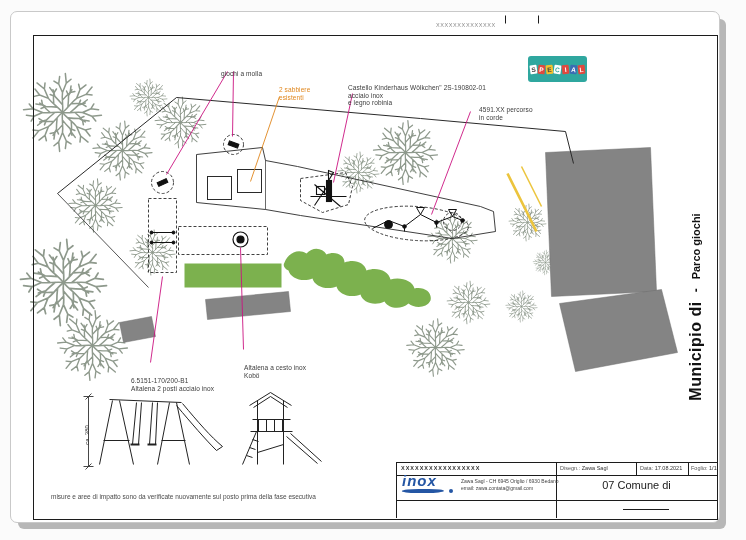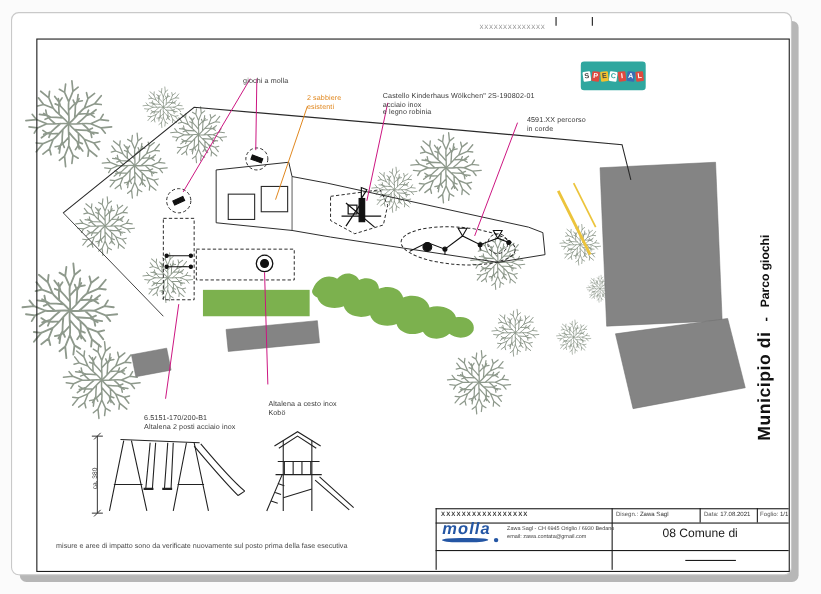--- a/index.html
+++ b/index.html
@@ -278,25 +278,25 @@
       <div class="tb-cell" style="left:629px;top:453px;">
         <b>Data:</b>
         <span>17.08.2021</span>
       </div>
       <div class="tb-cell" style="left:680px;top:453px;">
         <b>Foglio:</b>
         <span>1/1</span>
       </div>
 
       <div id="zawa">
-        <div class="zt">molla</div>
+        <div class="zt">inox</div>
         <div class="swoosh"></div>
         <div class="dot"></div>
       </div>
       <div id="zawa-addr">
         <div>Zawa Sagl - CH 6945 Origlio / 6930 Bedano</div>
         <div>email: zawa.contata@gmail.com</div>
       </div>
-      <div id="tb-title">08 Comune di</div>
+      <div id="tb-title">07 Comune di</div>
     </div>
 
   </div>
 </div>
 
 </body></html>

